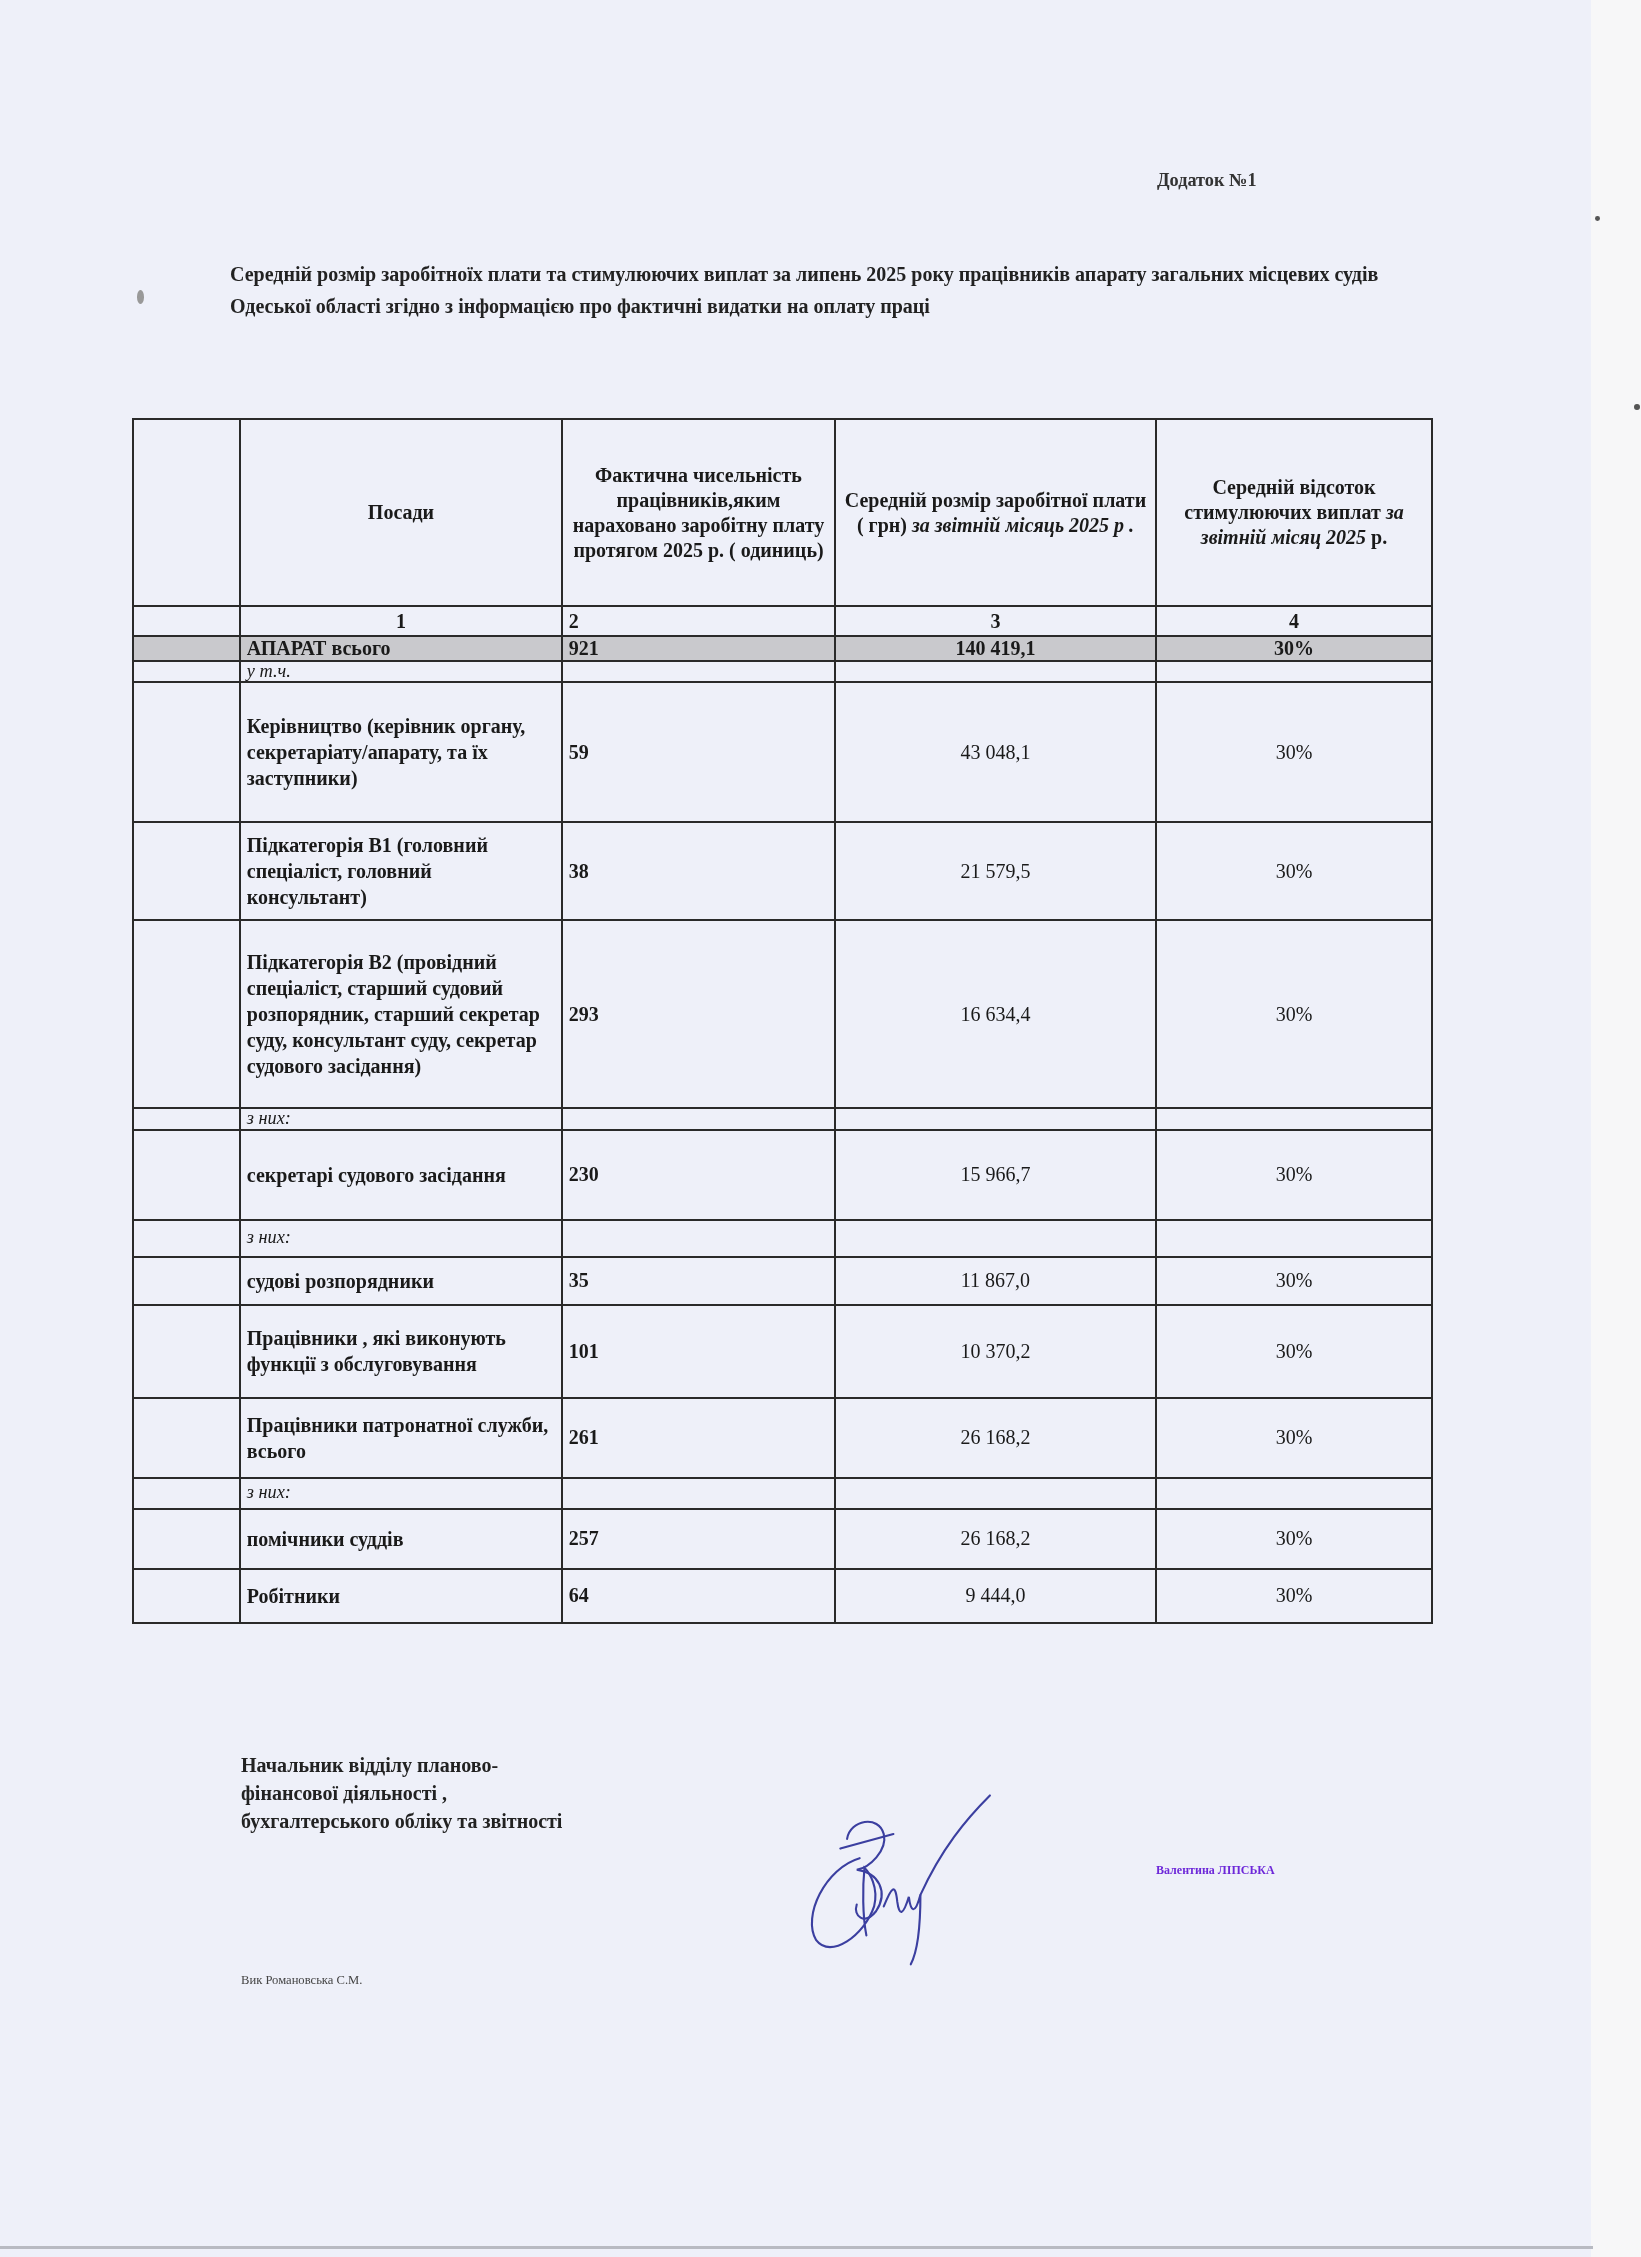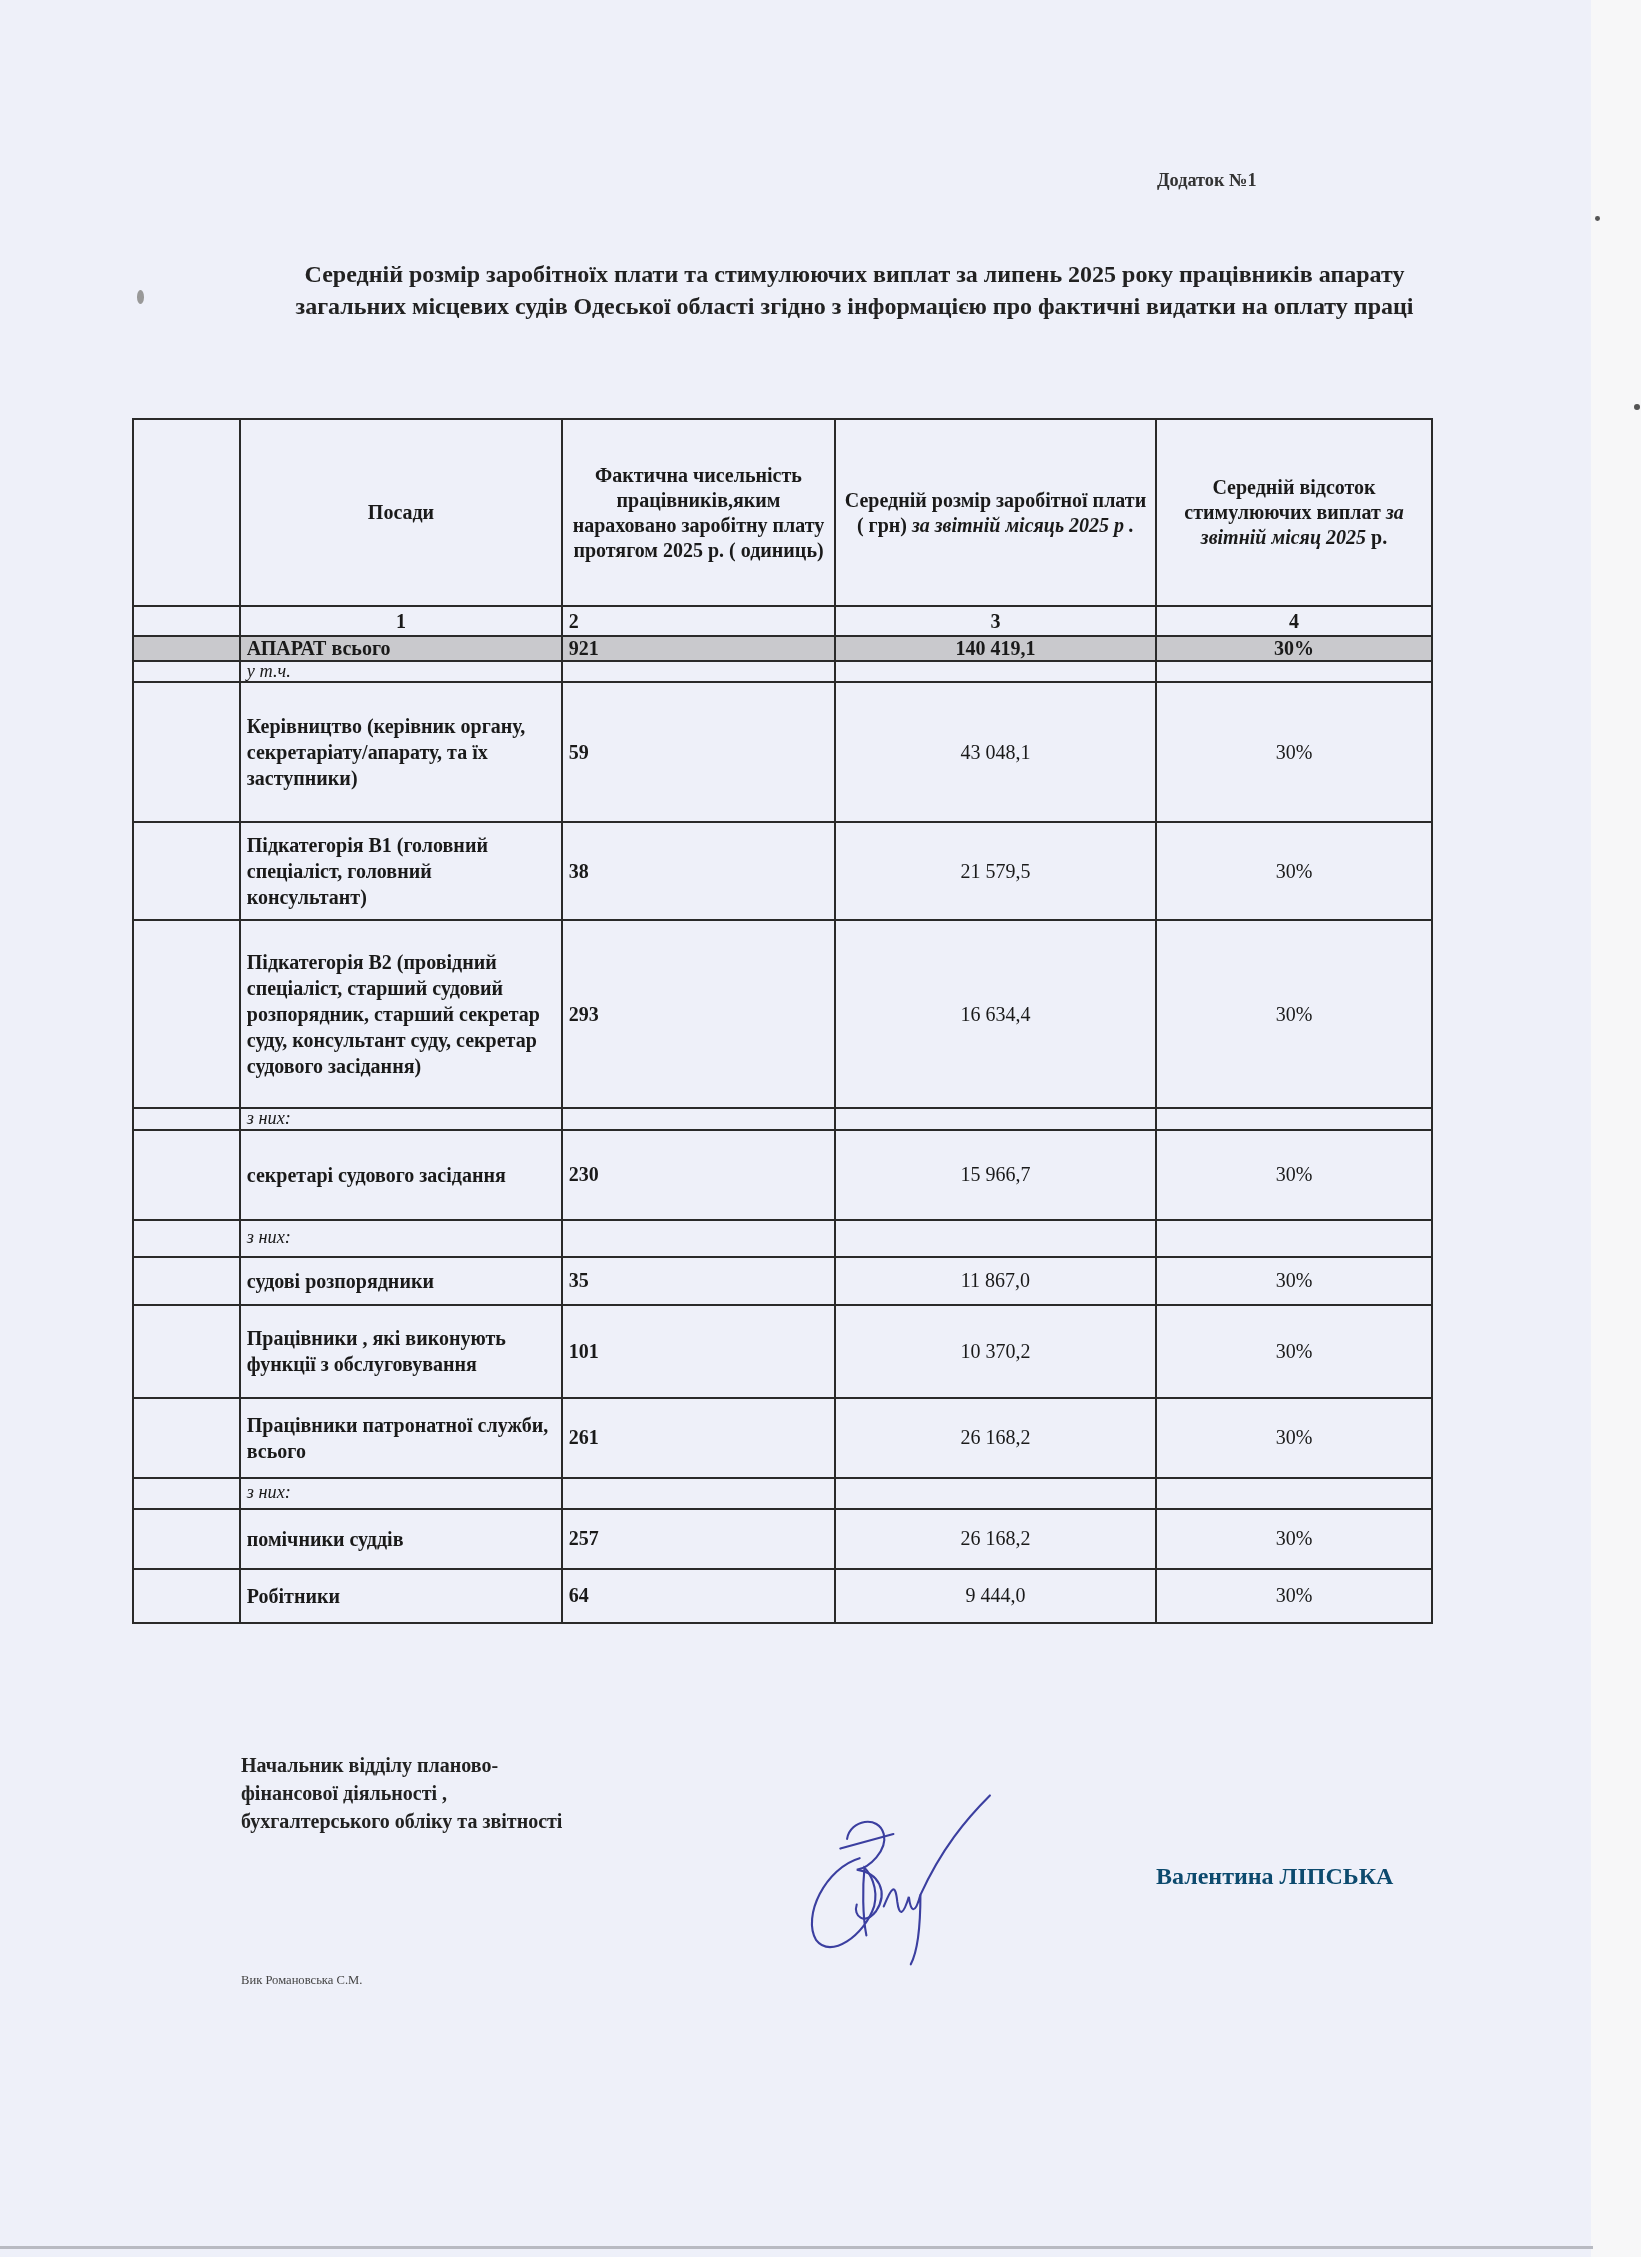--- a/index.html
+++ b/index.html
@@ -15,22 +15,22 @@
   }
   .bottom-line {
     position: absolute; left: 0; top: 2246px; width: 1593px; height: 2.9px;
     background: #b8bac2;
   }
   .appendix {
     position: absolute; left: 1157px; top: 170px; font-size: 18.3px;
     font-weight: bold; color: #333;
   }
   .title {
-    position: absolute; left: 251px; top: 258px; width: 1207px;
-    text-align: center; font-size: 24px; font-weight: bold; line-height: 32px;
+    position: absolute; left: 230px; top: 258px; width: 1207px;
+    text-align: left; font-size: 20px; font-weight: bold; line-height: 32px;
     color: #222;
   }
   table.salary {
     position: absolute; left: 132px; top: 418px;
     border-collapse: collapse; table-layout: fixed;
     width: 1300px;
     font-size: 20px;
   }
   table.salary td, table.salary th {
     border: 2.4px solid #2a2a2a; padding: 0 5.8px; vertical-align: middle;
@@ -51,21 +51,21 @@
   .total .row-avg, .total .row-pct, .total .row-name, .total .row-count { font-weight: bold; line-height: 21px; }
   .italic-note { font-style: italic; font-size: 18.3px; line-height: 19.3px; text-align: left; }
   .th-italic { font-style: italic; }
   .num-cell { text-align: center; line-height: 23px; }
   .num-cell.left { text-align: left; }
   .signer {
     position: absolute; left: 241px; top: 1751px; width: 328px;
     font-size: 20px; font-weight: bold; line-height: 28px; color: #222;
   }
   .signer-name {
-    position: absolute; left: 1156px; top: 1863px; font-size: 24px; font-weight: bold; color: #0c4a6e;
+    position: absolute; left: 1156px; top: 1863px; font-size: 12px; font-weight: bold; color: #6d28d9;
   }
   .executor {
     position: absolute; left: 241px; top: 1973px; font-size: 12.6px; color: #444; text-align: right;
   }
   .signature {
     position: absolute; left: 787px; top: 1781px; width: 290px; height: 193px;
   }
   .speck { position: absolute; background: #555; border-radius: 50%; }
 </style>
 </head>

